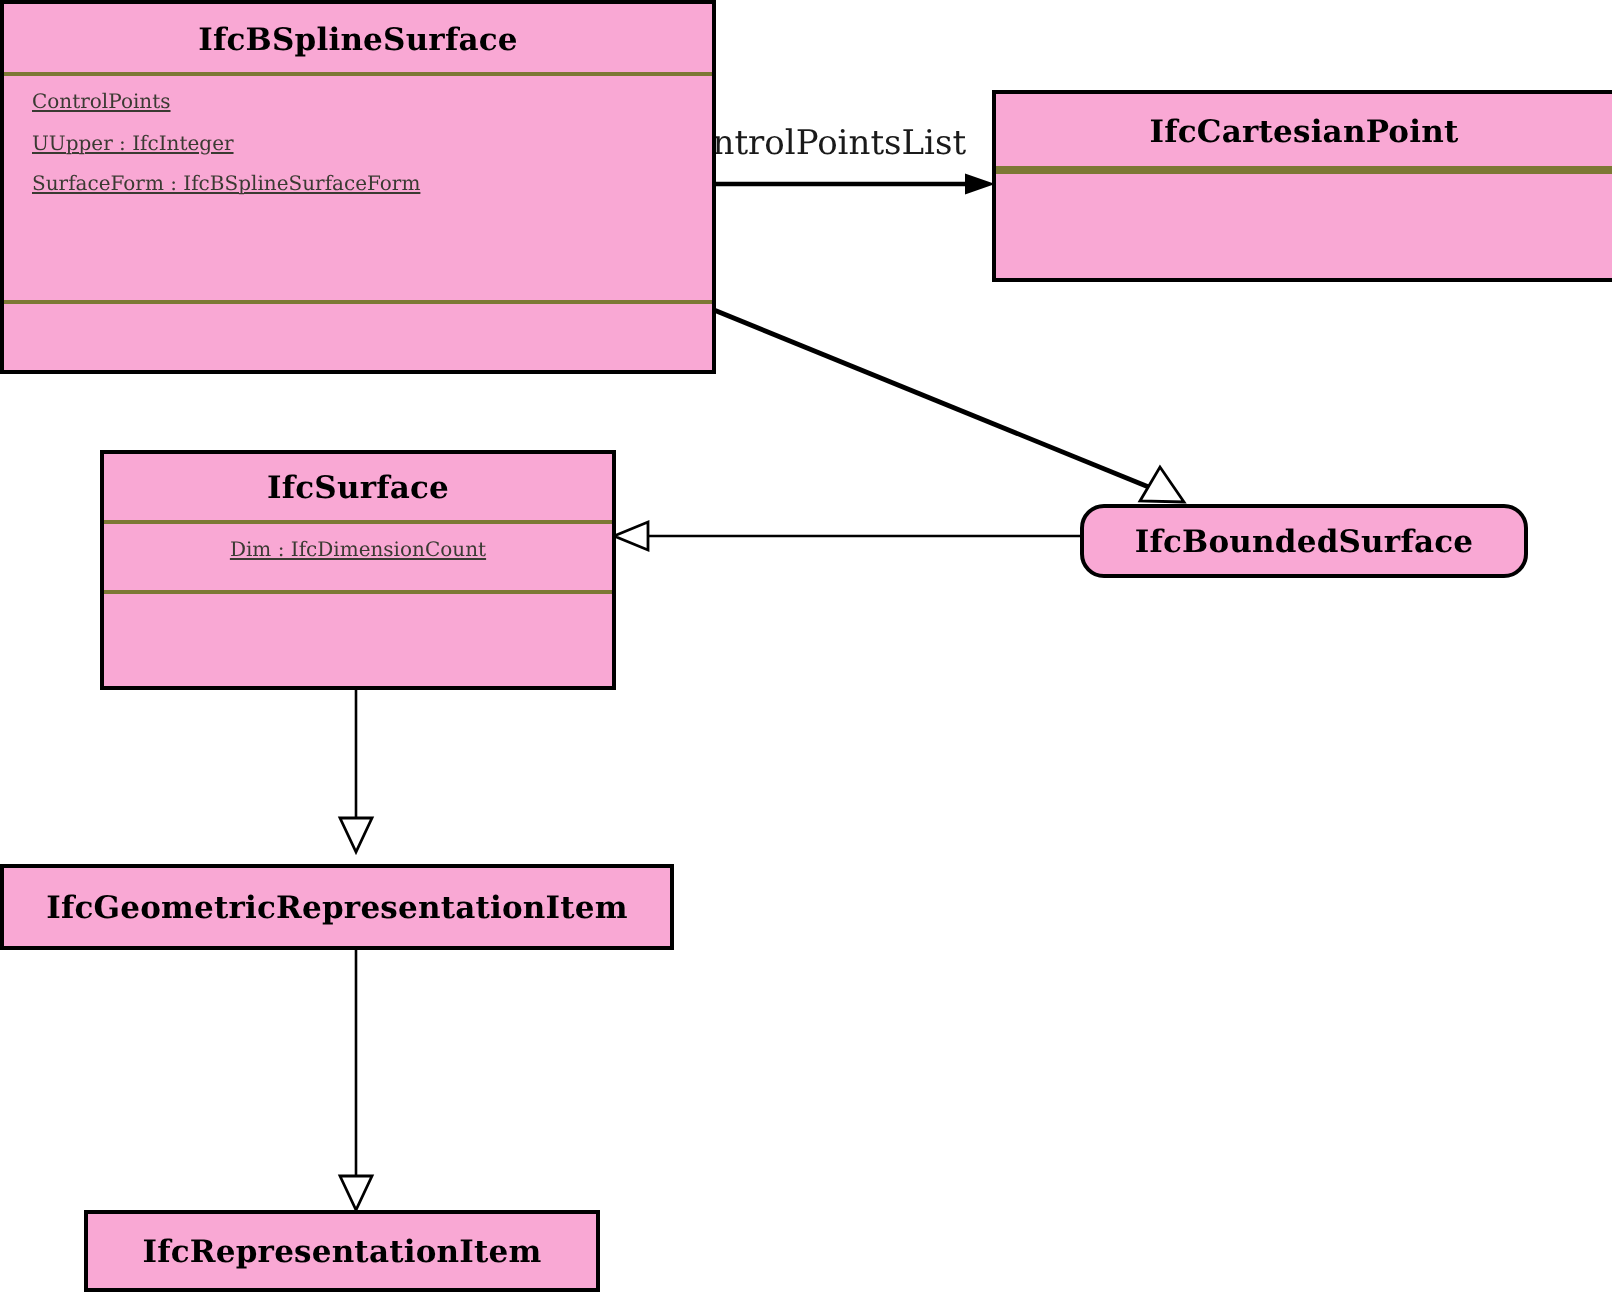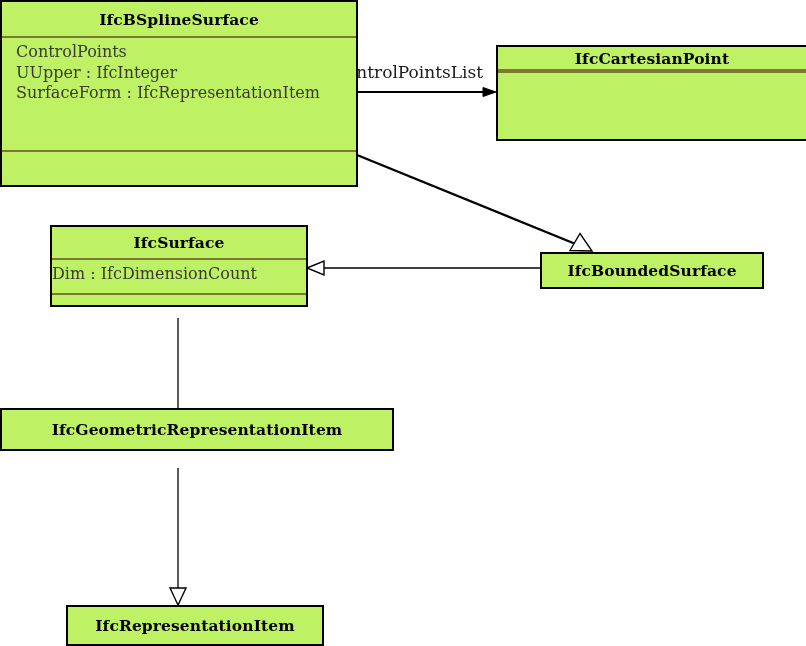--- a/index.html
+++ b/index.html
@@ -14,21 +14,21 @@
     height: 646px;
     background: #ffffff;
     overflow: hidden;
     font-family: "DejaVu Serif", "Liberation Serif", serif;
   }
 
   
   .uml-class {
     position: absolute;
     box-sizing: border-box;
-    background: #bef264;
+    background: #f9a8d4;
     border: 2px solid #000000;
     display: flex;
     flex-direction: column;
   }
   .uml-title {
     box-sizing: border-box;
     font-weight: bold;
     font-size: 15.5px;
     text-align: center;
     color: #000000;
@@ -39,25 +39,26 @@
     letter-spacing: 0.1px;
   }
   .uml-sep {
     height: 2px;
     background: #7d7835;
     flex: none;
   }
   .uml-attrs {
     box-sizing: border-box;
     padding: 4px 12px 4px 14px;
-    font-size: 16px;
+    font-size: 10px;
     color: #3a3a32;
     line-height: 20.5px;
     white-space: nowrap;
     flex: none;
+    text-decoration: underline;
   }
   .uml-attrs .attr { display: block; }
   .uml-ops {
     flex: 1 1 auto;
     min-height: 10px;
   }
 
   
   #edges {
     position: absolute;
@@ -127,48 +128,48 @@
   </svg>
 
   <div class="edge-label" style="left:333px; top:64px;">ControlPointsList</div>
 
   <div class="uml-class" style="left:0px; top:0px; width:358px; height:187px;">
     <div class="uml-title" style="height:34px;">IfcBSplineSurface</div>
     <div class="uml-sep"></div>
     <div class="uml-attrs" style="height:112px;">
       <span class="attr">ControlPoints</span>
       <span class="attr">UUpper : IfcInteger</span>
-      <span class="attr">SurfaceForm : IfcRepresentationItem</span>
+      <span class="attr">SurfaceForm : IfcBSplineSurfaceForm</span>
     </div>
     <div class="uml-sep"></div>
     <div class="uml-ops"></div>
   </div>
 
   <div class="uml-class" style="left:496px; top:45px; width:312px; height:96px;">
-    <div class="uml-title" style="height:22px;">IfcCartesianPoint</div>
+    <div class="uml-title" style="height:36px;">IfcCartesianPoint</div>
     <div class="uml-sep"></div>
     <div class="uml-sep"></div>
     <div class="uml-ops"></div>
   </div>
 
-  <div class="uml-class" style="left:50px; top:225px; width:258px; height:82px;">
+  <div class="uml-class" style="left:50px; top:225px; width:258px; height:120px;">
     <div class="uml-title" style="height:33px;">IfcSurface</div>
     <div class="uml-sep"></div>
-    <div class="uml-attrs" style="height:33px; text-align:left; padding-left:0; padding-right:0;">
+    <div class="uml-attrs" style="height:33px; text-align:center; padding-left:0; padding-right:0;">
       <span class="attr">Dim : IfcDimensionCount</span>
     </div>
     <div class="uml-sep"></div>
     <div class="uml-ops"></div>
   </div>
 
-  <div class="uml-class" style="left:540px; top:252px; width:224px; height:37px;">
+  <div class="uml-class" style="left:540px; top:252px; width:224px; height:37px;border-radius:12px;">
     <div class="uml-title" style="height:100%;">IfcBoundedSurface</div>
   </div>
 
-  <div class="uml-class" style="left:0px; top:408px; width:394px; height:43px;">
+  <div class="uml-class" style="left:0px; top:432px; width:337px; height:43px;">
     <div class="uml-title" style="height:100%;">IfcGeometricRepresentationItem</div>
   </div>
 
-  <div class="uml-class" style="left:66px; top:605px; width:258px; height:41px;">
+  <div class="uml-class" style="left:42px; top:605px; width:258px; height:41px;">
     <div class="uml-title" style="height:100%;">IfcRepresentationItem</div>
   </div>
 
 </div>
 
 </body></html>

